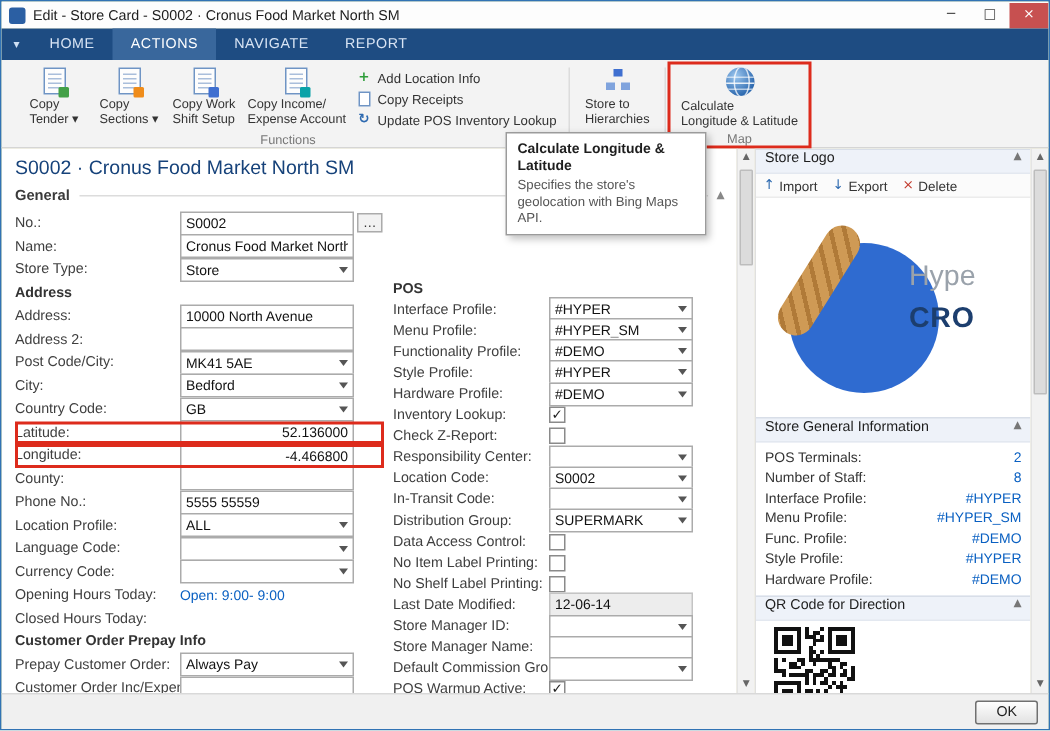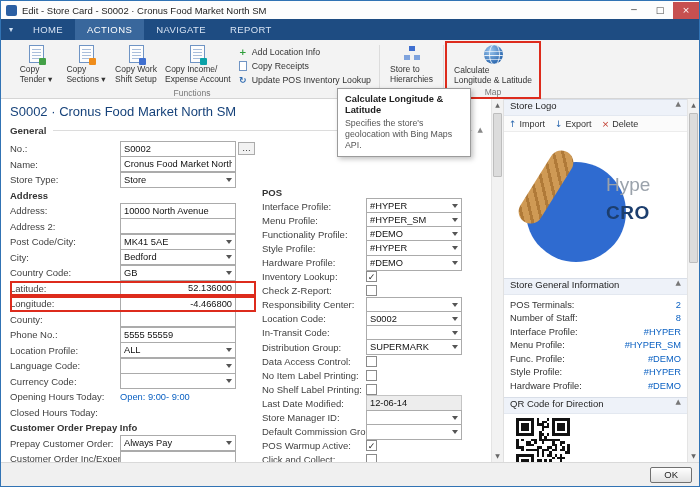--- a/index.html
+++ b/index.html
@@ -449,20 +449,26 @@
               <span class="flabel">Last Date Modified:</span>
               <span class="finput disabled">
                 <span class="fval">12-06-14</span>
               </span>
             </div>
             <div class="field-row field">
               <span class="flabel">Store Manager ID:</span>
               <span class="finput">
                 <span class="fval"></span>
                 <span class="dd"></span>
+              </span>
+            </div>
+            <div class="field-row field">
+              <span class="flabel">Store Manager Name:</span>
+              <span class="finput">
+                <span class="fval"></span>
               </span>
             </div>
             <div class="field-row field">
               <span class="flabel">Default Commission Group:</span>
               <span class="finput">
                 <span class="fval"></span>
                 <span class="dd"></span>
               </span>
             </div>
             <div class="field-row check">

